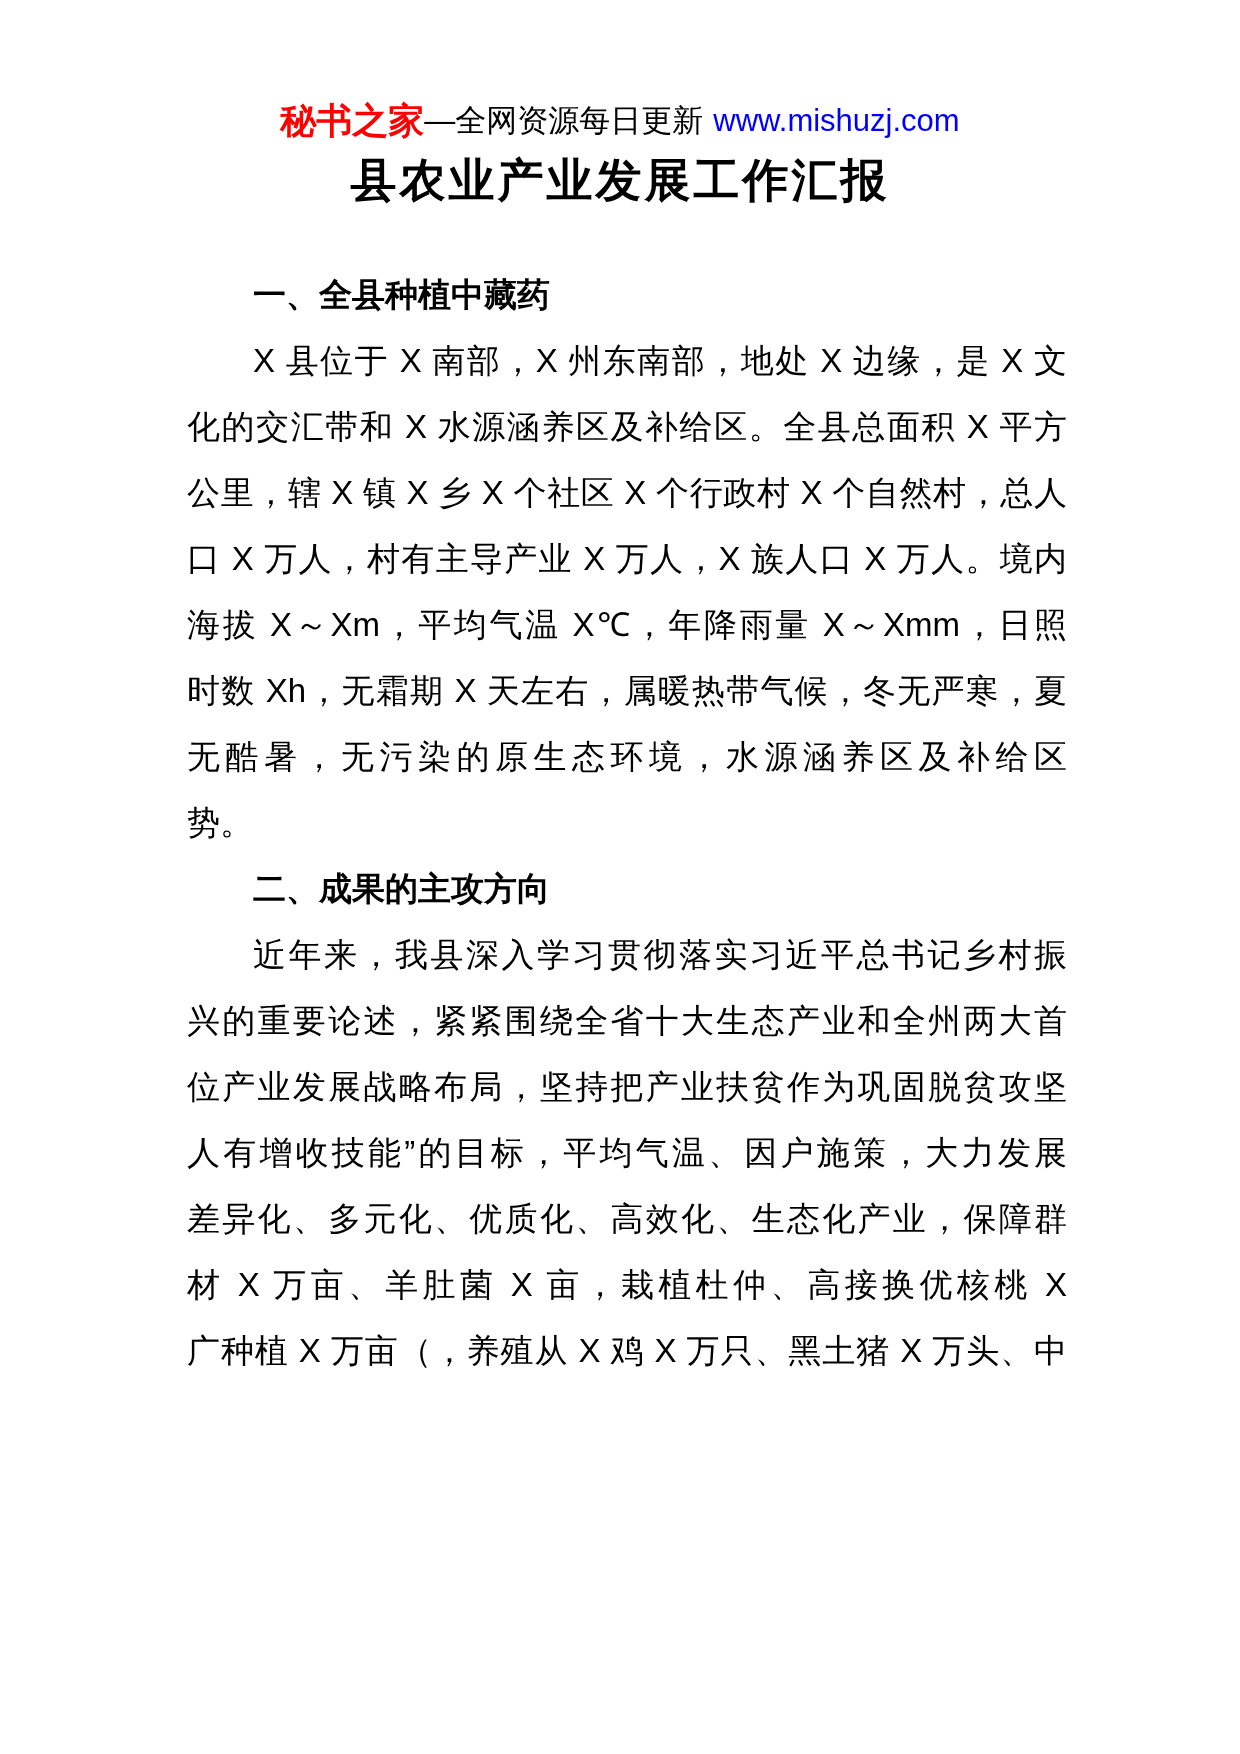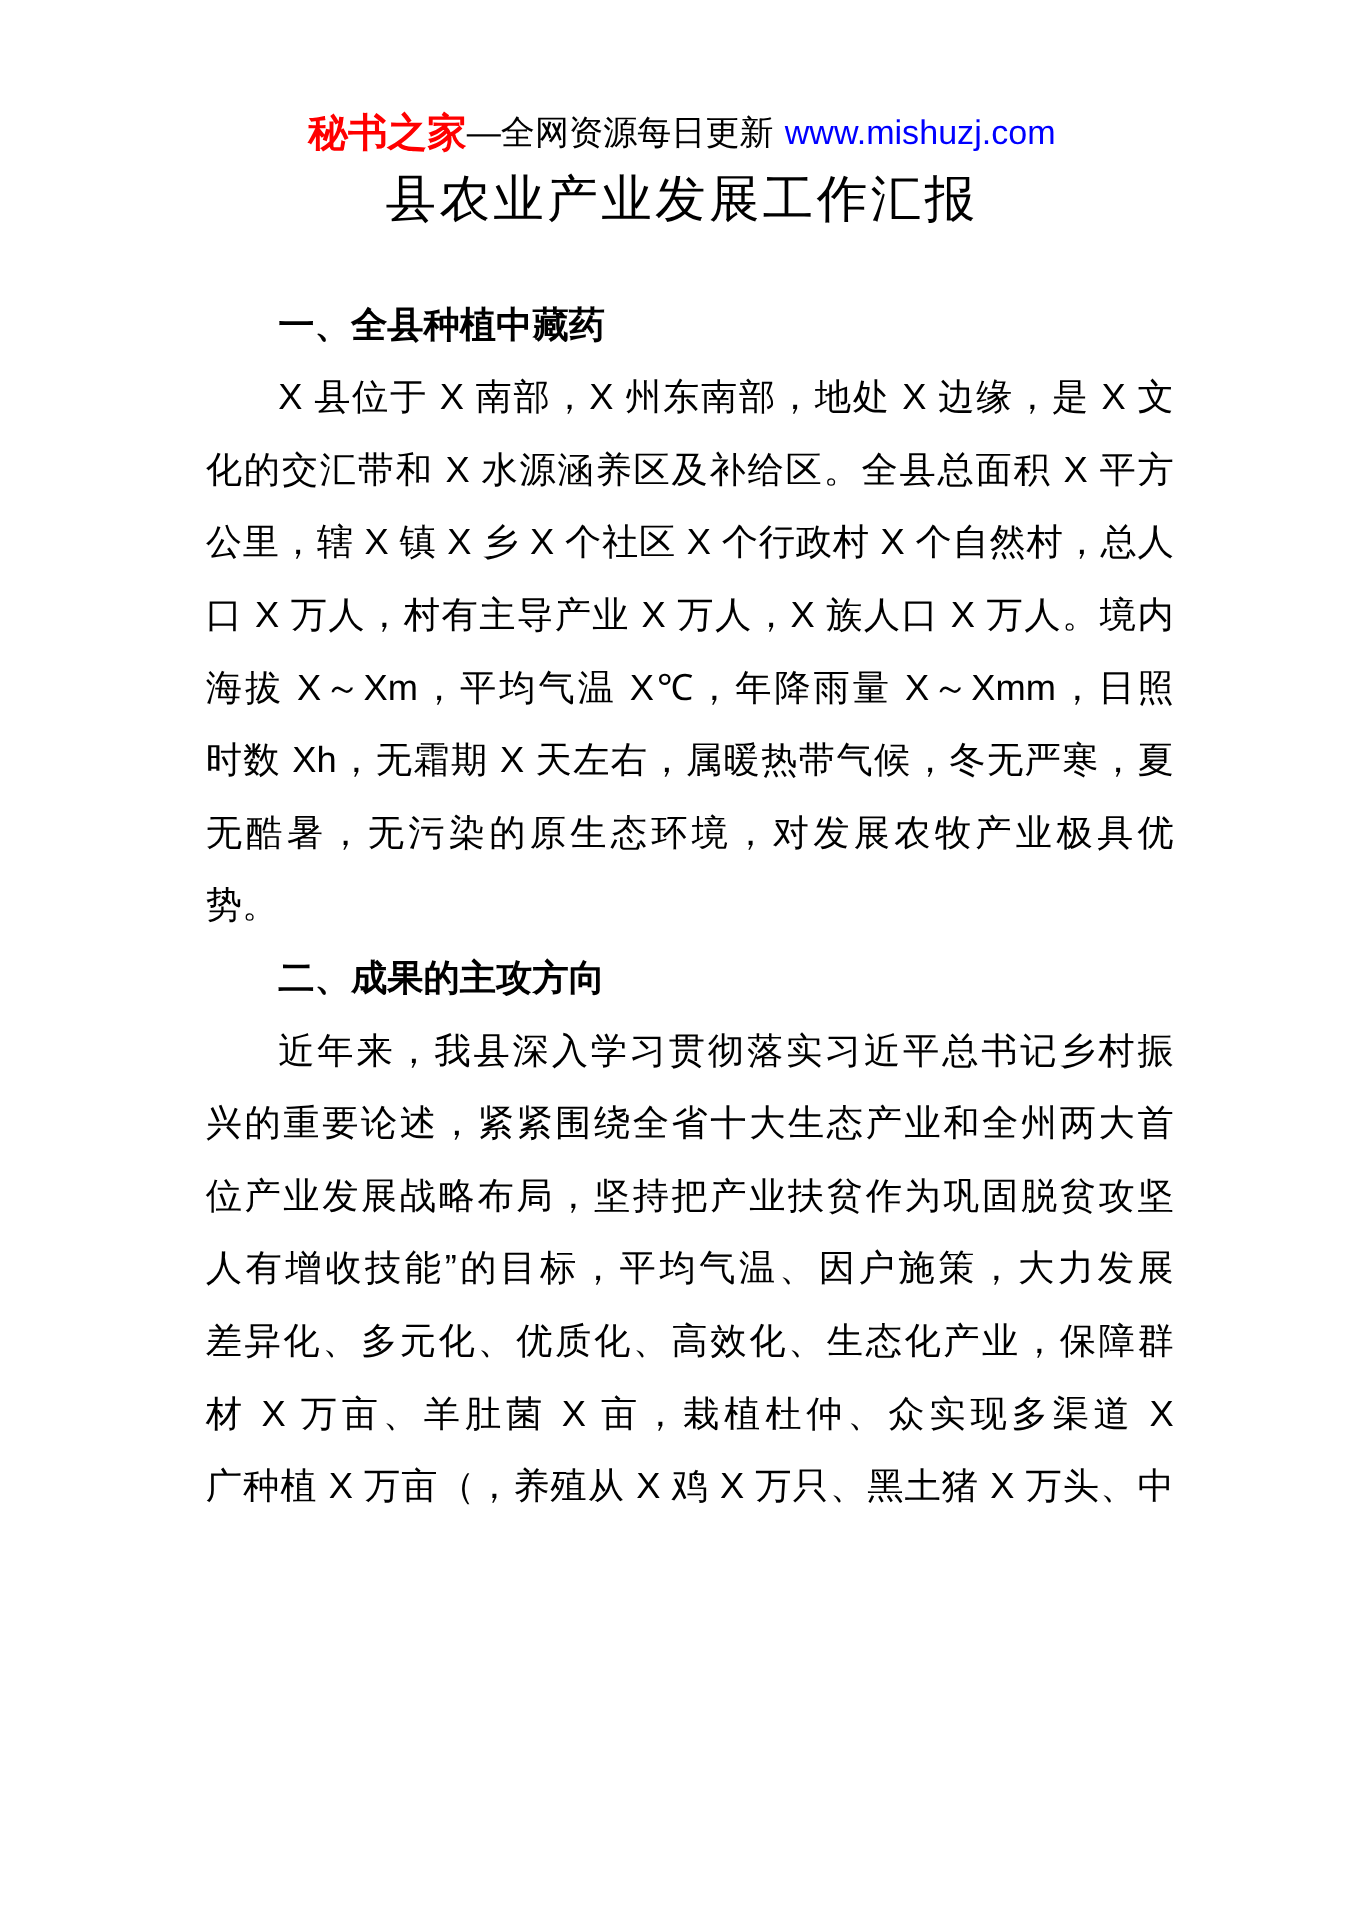--- a/index.html
+++ b/index.html
@@ -29,21 +29,21 @@
     vertical-align: -2px;
   }
   .tagline { margin-right: 10px; }
   .doc-title {
     position: absolute;
     top: 150px;
     left: 0;
     width: 100%;
     text-align: center;
     font-size: 46px;
-    font-weight: normal;
+    font-weight: bold;
     letter-spacing: 3px;
   }
   .doc-body {
     position: absolute;
     top: 262px;
     left: 187px;
     width: 880px;
     font-size: 33px;
     line-height: 66px;
   }
@@ -72,25 +72,25 @@
   <div class="doc-title">县农业产业发展工作汇报</div>
 
   <div class="doc-body">
       <div class="line heading indent">一、全县种植中藏药</div>
       <div class="line indent justify">X 县位于 X 南部，X 州东南部，地处 X 边缘，是 X 文</div>
       <div class="line justify">化的交汇带和 X 水源涵养区及补给区。全县总面积 X 平方</div>
       <div class="line justify">公里，辖 X 镇 X 乡 X 个社区 X 个行政村 X 个自然村，总人</div>
       <div class="line justify">口 X 万人，村有主导产业 X 万人，X 族人口 X 万人。境内</div>
       <div class="line justify">海拔 X～Xm，平均气温 X℃，年降雨量 X～Xmm，日照</div>
       <div class="line justify">时数 Xh，无霜期 X 天左右，属暖热带气候，冬无严寒，夏</div>
-      <div class="line justify">无酷暑，无污染的原生态环境，对发展农牧产业极具优</div>
+      <div class="line justify">无酷暑，无污染的原生态环境，水源涵养区及补给区</div>
       <div class="line">势。</div>
       <div class="line heading indent">二、成果的主攻方向</div>
       <div class="line indent justify">近年来，我县深入学习贯彻落实习近平总书记乡村振</div>
       <div class="line justify">兴的重要论述，紧紧围绕全省十大生态产业和全州两大首</div>
       <div class="line justify">位产业发展战略布局，坚持把产业扶贫作为巩固脱贫攻坚</div>
       <div class="line justify">人有增收技能”的目标，平均气温、因户施策，大力发展</div>
       <div class="line justify">差异化、多元化、优质化、高效化、生态化产业，保障群</div>
-      <div class="line justify">材 X 万亩、羊肚菌 X 亩，栽植杜仲、众实现多渠道 X</div>
+      <div class="line justify">材 X 万亩、羊肚菌 X 亩，栽植杜仲、高接换优核桃 X</div>
       <div class="line justify">广种植 X 万亩（，养殖从 X 鸡 X 万只、黑土猪 X 万头、中</div>
     </div>
 
 </div>
 
 </body></html>

